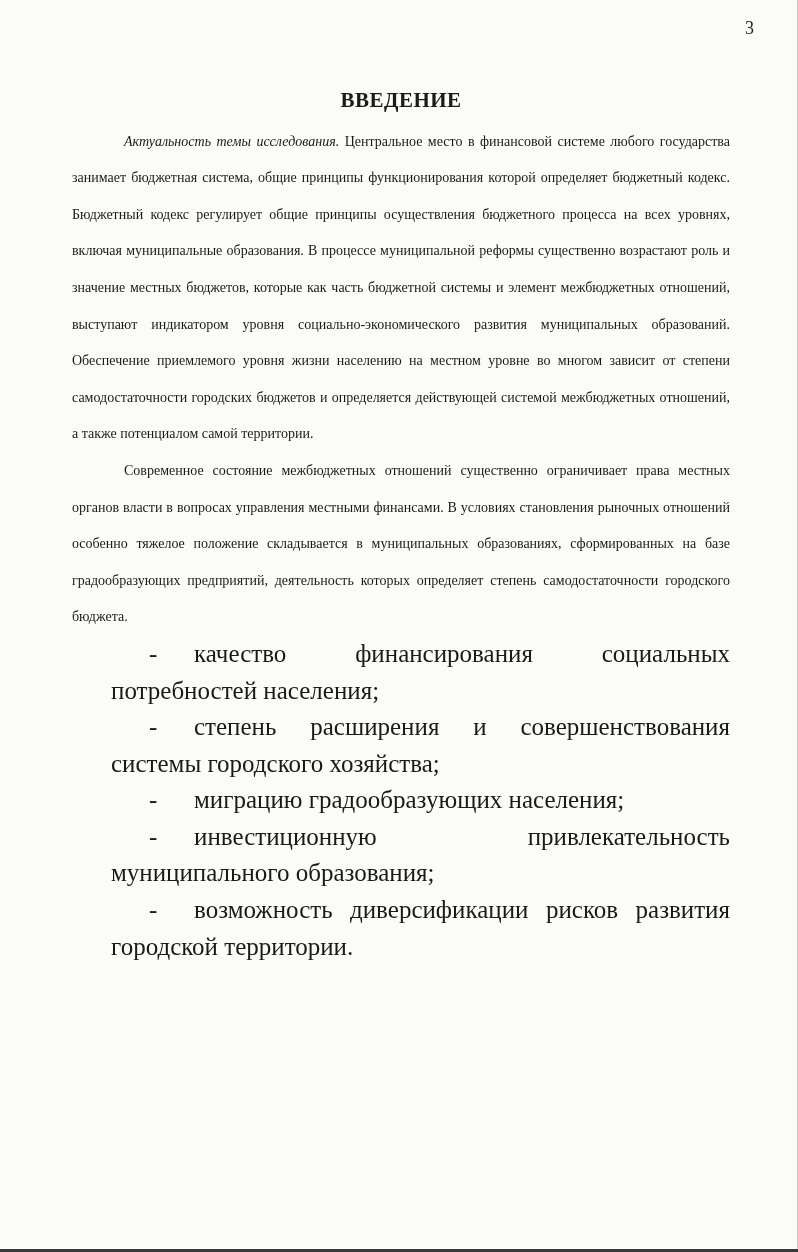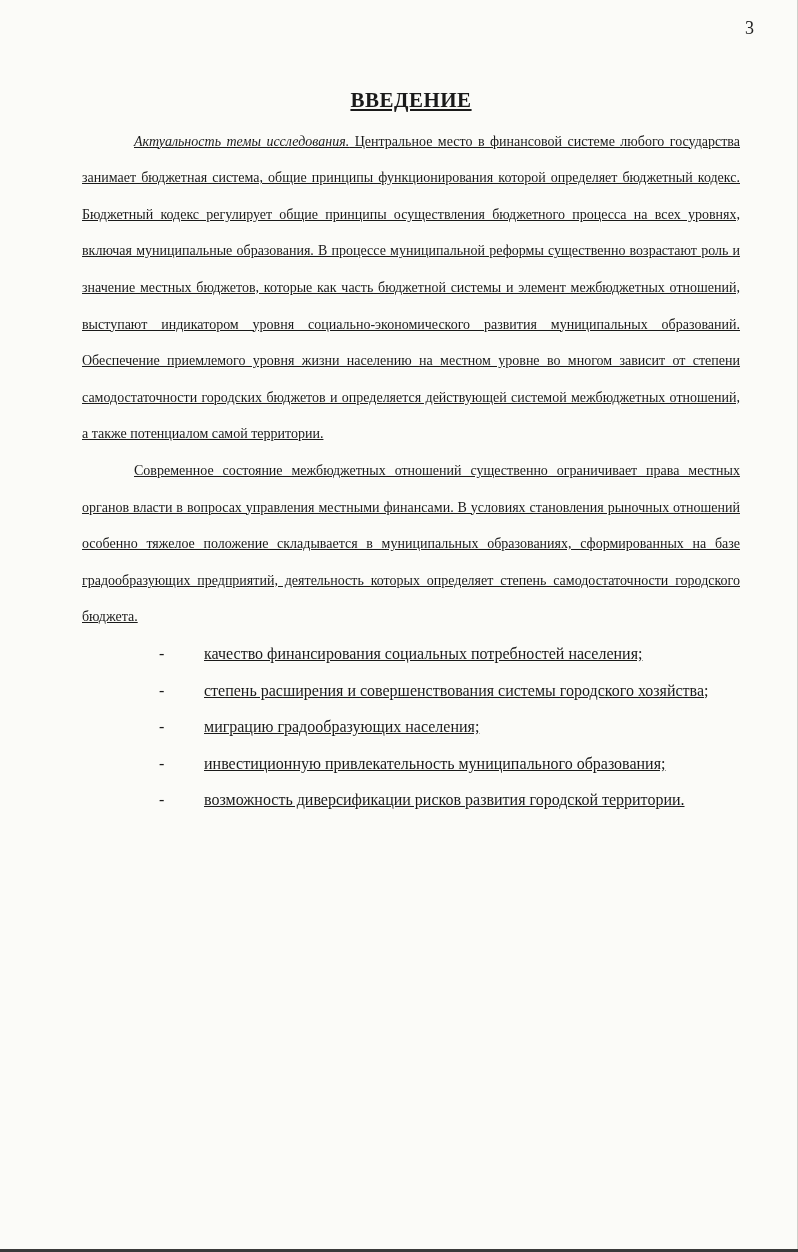--- a/index.html
+++ b/index.html
@@ -20,23 +20,22 @@
   .page-number {
     position: absolute;
     top: 18px;
     right: 44px;
     font-size: 18px;
     color: #222;
   }
   .content {
     position: absolute;
     top: 82px;
-    left: 82px;
+    left: 72px;
     width: 658px;
-    text-decoration: underline;
   }
   .doc-title {
     margin: 0 0 5px 0;
     text-align: center;
     font-size: 21px;
     font-weight: bold;
     letter-spacing: 0.5px;
     line-height: 36.6px;
   }
   .para {
@@ -47,21 +46,21 @@
     text-indent: 52px;
   }
   .italic-lead {
     font-style: italic;
   }
   .list {
     margin: 0;
   }
   .list-item {
     margin: 0 0 0 39px;
-    font-size: 16px;
+    font-size: 25px;
     line-height: 36.6px;
     text-align: justify;
     text-indent: 38px;
   }
   .dash {
     display: inline-block;
     width: 45px;
     text-indent: 0;
   }
 </style>

